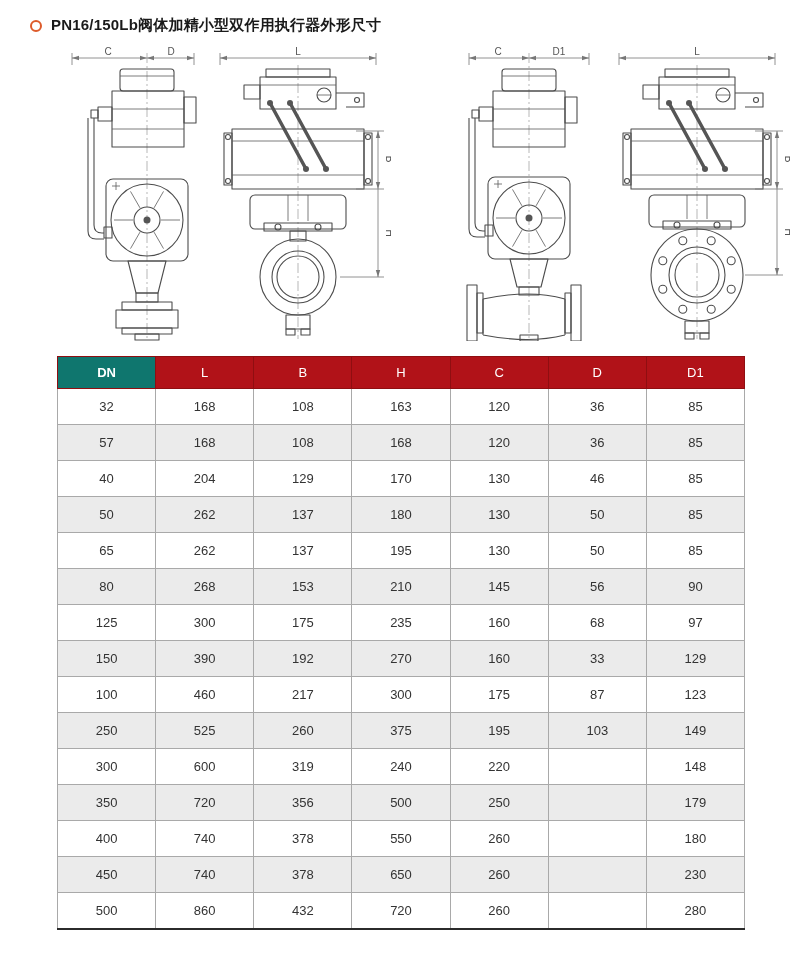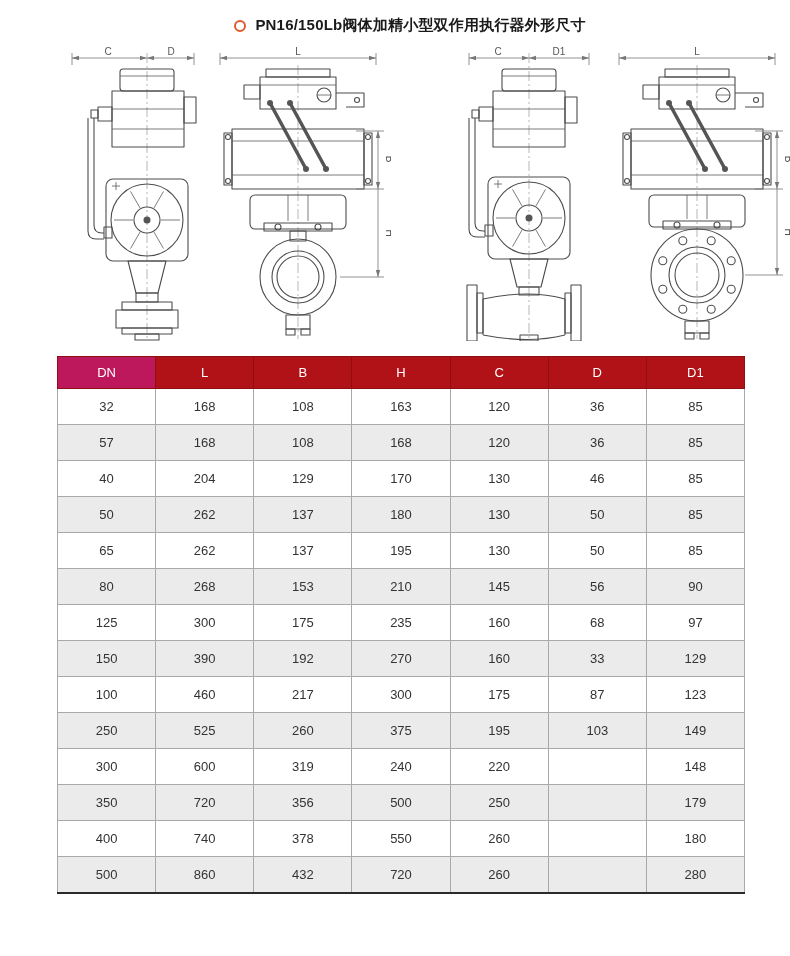--- a/index.html
+++ b/index.html
@@ -2,21 +2,21 @@
 <html><head>
 <meta charset="utf-8">
 <style>
   html,body{margin:0;padding:0;background:#ffffff;}
   body{
     width:790px;height:956px;position:relative;overflow:hidden;
     font-family:"Liberation Sans","DejaVu Sans",sans-serif;
     -webkit-font-smoothing:antialiased;
   }
   
-  .title-row{display:flex;align-items:center;gap:9px;padding:16px 0 0 30px;justify-content:center;}
+  .title-row{display:flex;align-items:center;gap:9px;padding:16px 0 0 30px;}
   .bullet{width:8px;height:8px;border-radius:50%;border:2.5px solid #dd5b2b;background:#fff;flex:0 0 auto;}
   .title-text{font-size:15px;font-weight:bold;color:#1a1a1a;letter-spacing:.2px;}
   
   .drawings{width:790px;margin-top:10px;display:flex;align-items:flex-start;}
   .drawings svg{flex:0 0 auto;display:block;}
   .d1{margin-left:52px;}
   .d2{margin-left:4px;}
   .d3{margin-left:58px;}
   .d4{margin-left:6px;}
   .ln{stroke:#4d4d4d;fill:none;stroke-width:1.1;stroke-linejoin:round;stroke-linecap:butt;}
@@ -211,21 +211,21 @@
     <polygon class="arr" points="172,144 169.8,137 174.2,137"></polygon>
     <polygon class="arr" points="172,230 169.8,223 174.2,223"></polygon>
     <text class="dimlabel" transform="rotate(90 180 114)" x="180" y="114" text-anchor="middle">B</text>
     <text class="dimlabel" transform="rotate(90 180 187)" x="180" y="187" text-anchor="middle">H</text>
   </svg>
 </div>
 
 <table id="dim-table">
   <thead>
       <tr>
-        <th style="background: #be185d;">DN</th>
+        <th style="background: #0f766e; font-weight: bold;">DN</th>
         <th style="background: rgb(177, 18, 24);">L</th>
         <th style="background: rgb(177, 18, 24);">B</th>
         <th style="background: rgb(177, 18, 24);">H</th>
         <th style="background: rgb(177, 18, 24);">C</th>
         <th style="background: rgb(177, 18, 24);">D</th>
         <th style="background: rgb(177, 18, 24);">D1</th>
       </tr>
     </thead>
   <tbody>
       <tr>
@@ -339,20 +339,29 @@
       <tr>
         <td>400</td>
         <td>740</td>
         <td>378</td>
         <td>550</td>
         <td>260</td>
         <td></td>
         <td>180</td>
       </tr>
       <tr>
+        <td>450</td>
+        <td>740</td>
+        <td>378</td>
+        <td>650</td>
+        <td>260</td>
+        <td></td>
+        <td>230</td>
+      </tr>
+      <tr>
         <td>500</td>
         <td>860</td>
         <td>432</td>
         <td>720</td>
         <td>260</td>
         <td></td>
         <td>280</td>
       </tr>
     </tbody>
 </table>

